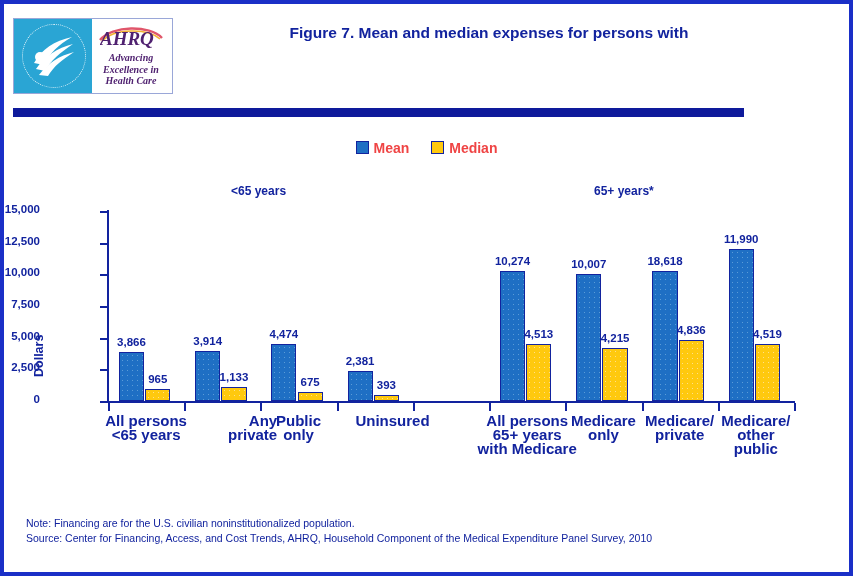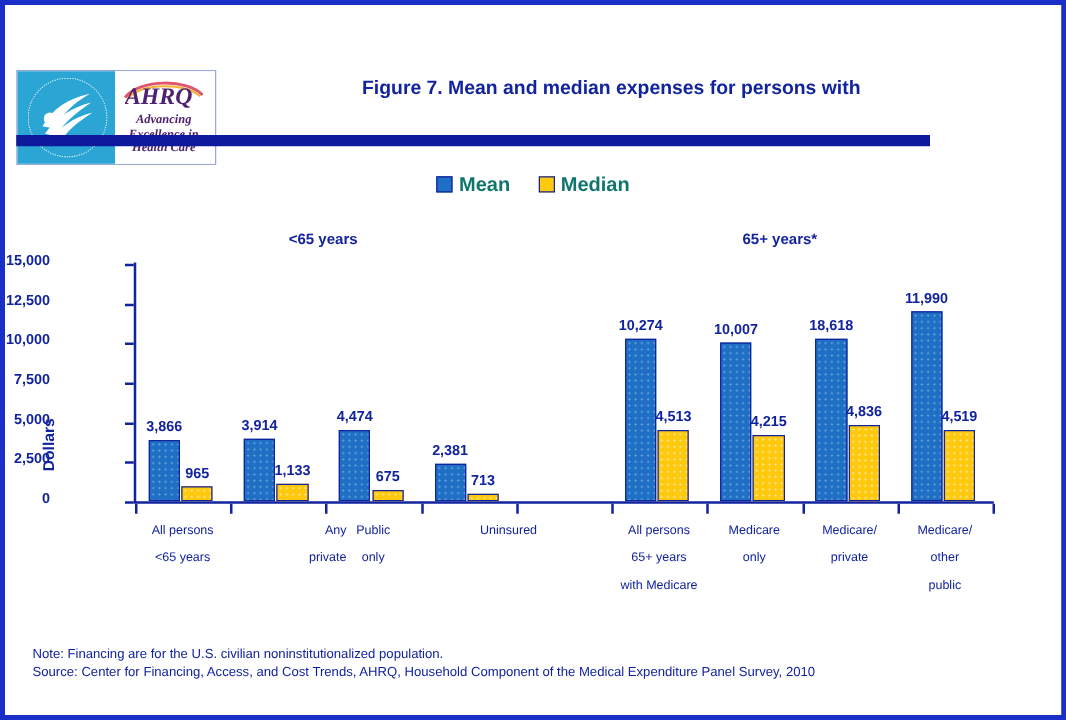--- a/index.html
+++ b/index.html
@@ -2,21 +2,21 @@
 <html><head>
 <meta charset="utf-8">
 <style>
   html,body{margin:0;padding:0;background:#ffffff;}
   body{width:853px;height:576px;font-family:"Liberation Sans",sans-serif;overflow:hidden;}
 
   #page{position:relative;width:853px;height:576px;box-sizing:border-box;
         border:4px solid #1a2fc7;background:#ffffff;}
 
   
-  #header{position:absolute;left:0;top:0;width:845px;height:101px;margin-top:38px;}
+  #header{position:absolute;left:0;top:0;width:845px;height:101px;}
 
   #logo{position:absolute;left:9px;top:14px;width:160px;height:76px;
         border:1px solid #9aa7d8;background:#ffffff;box-sizing:border-box;display:flex;}
   #hhs-seal{width:78px;height:74px;background:#2aa5d4;position:relative;overflow:hidden;}
   #hhs-seal .ring{position:absolute;left:8px;top:5px;width:62px;height:62px;border-radius:50%;
                   border:1px dotted #ffffff;opacity:.85;}
   #hhs-seal .bird{position:absolute;left:14px;top:14px;width:50px;height:46px;}
   #ahrq-side{flex:1;position:relative;background:#ffffff;}
   #ahrq-arc{position:absolute;left:6px;top:5px;width:66px;height:18px;}
   #ahrq-word{position:absolute;left:8px;top:8px;width:72px;height:22px;}
@@ -26,21 +26,21 @@
 
   #fig-title{position:absolute;left:175px;top:18px;width:620px;text-align:center;
              font-size:15.5px;font-weight:bold;color:#12239e;line-height:21px;}
 
   #rule{position:absolute;left:9px;top:104px;width:731px;height:9px;background:#0e1a9b;}
 
   
   #chart{position:absolute;left:0;top:118px;width:845px;height:380px;}
 
   #legend{position:absolute;left:0;top:18px;width:845px;text-align:center;
-          font-size:16px;font-weight:bold;color:#0f766e;}
+          font-size:14px;font-weight:bold;color:#ef4444;}
   #legend .lg{display:inline-block;margin:0 9px;white-space:nowrap;}
   #legend .sw{display:inline-block;width:11px;height:11px;vertical-align:-1px;
               border:1px solid #12239e;margin-right:5px;}
   .sw.mean{background:#1f6fc4;}
   .sw.median{background:#ffc90e;}
 
   #grouphdrs{position:absolute;left:0;top:62px;width:845px;height:16px;}
   .ghdr{position:absolute;font-size:12px;font-weight:bold;color:#12239e;white-space:nowrap;}
 
   
@@ -59,22 +59,22 @@
   .bar{position:absolute;bottom:0;border:1px solid #12239e;box-sizing:border-box;}
   .bar.mean{background-color:#1f6fc4;
     background-image:radial-gradient(#5b9cd8 0.9px, transparent 1px);
     background-size:5px 5px;}
   .bar.median{background-color:#ffc90e;
     background-image:radial-gradient(#ffe08a 0.9px, transparent 1px);
     background-size:5px 5px;}
   .vlabel{position:absolute;font-size:11.5px;font-weight:bold;color:#12239e;
           white-space:nowrap;text-align:center;}
 
-  .catlabel{position:absolute;font-size:10px;font-weight:normal;color:#12239e;
-            line-height:22px;white-space:pre-line;}
+  .catlabel{position:absolute;font-size:15px;font-weight:bold;color:#12239e;
+            line-height:14px;white-space:pre-line;}
 
   
   #notes{position:absolute;left:22px;top:512px;width:800px;
          font-size:10.5px;color:#12239e;line-height:15px;}
   #notes div{white-space:nowrap;}
 </style>
 </head>
 <body>
 
 <div id="page">
@@ -154,21 +154,21 @@
         <div class="vlabel" style="left: 75.7649px; width: 47.7913px; top: 124.423px;">3,914</div>
         <div class="bar median" style="left: 113.381px; width: 25.1533px; height: 14.3513px;"></div>
         <div class="vlabel" style="left: 102.062px; width: 47.7913px; top: 159.649px;">1,133</div>
         <div class="bar mean" style="left: 163.306px; width: 25.1533px; height: 56.6707px;"></div>
         <div class="vlabel" style="left: 151.987px; width: 47.7913px; top: 117.329px;">4,474</div>
         <div class="bar median" style="left: 189.603px; width: 25.1533px; height: 8.55px;"></div>
         <div class="vlabel" style="left: 178.284px; width: 47.7913px; top: 165.45px;">675</div>
         <div class="bar mean" style="left: 239.528px; width: 25.1533px; height: 30.1593px;"></div>
         <div class="vlabel" style="left: 228.209px; width: 47.7913px; top: 143.841px;">2,381</div>
         <div class="bar median" style="left: 265.825px; width: 25.1533px; height: 5.548px;"></div>
-        <div class="vlabel" style="left: 254.506px; width: 47.7913px; top: 168.452px;">713</div>
+        <div class="vlabel" style="left: 254.506px; width: 47.7913px; top: 168.452px;">393</div>
         <div class="bar mean" style="left: 391.973px; width: 25.1533px; height: 130.137px;"></div>
         <div class="vlabel" style="left: 380.654px; width: 47.7913px; top: 43.8627px;">10,274</div>
         <div class="bar median" style="left: 418.269px; width: 25.1533px; height: 57.1647px;"></div>
         <div class="vlabel" style="left: 406.95px; width: 47.7913px; top: 116.835px;">4,513</div>
         <div class="bar mean" style="left: 468.195px; width: 25.1533px; height: 126.755px;"></div>
         <div class="vlabel" style="left: 456.876px; width: 47.7913px; top: 47.2447px;">10,007</div>
         <div class="bar median" style="left: 494.492px; width: 25.1533px; height: 53.39px;"></div>
         <div class="vlabel" style="left: 483.173px; width: 47.7913px; top: 120.61px;">4,215</div>
         <div class="bar mean" style="left: 544.417px; width: 25.1533px; height: 130.049px;"></div>
         <div class="vlabel" style="left: 533.098px; width: 47.7913px; top: 43.9513px;">18,618</div>

